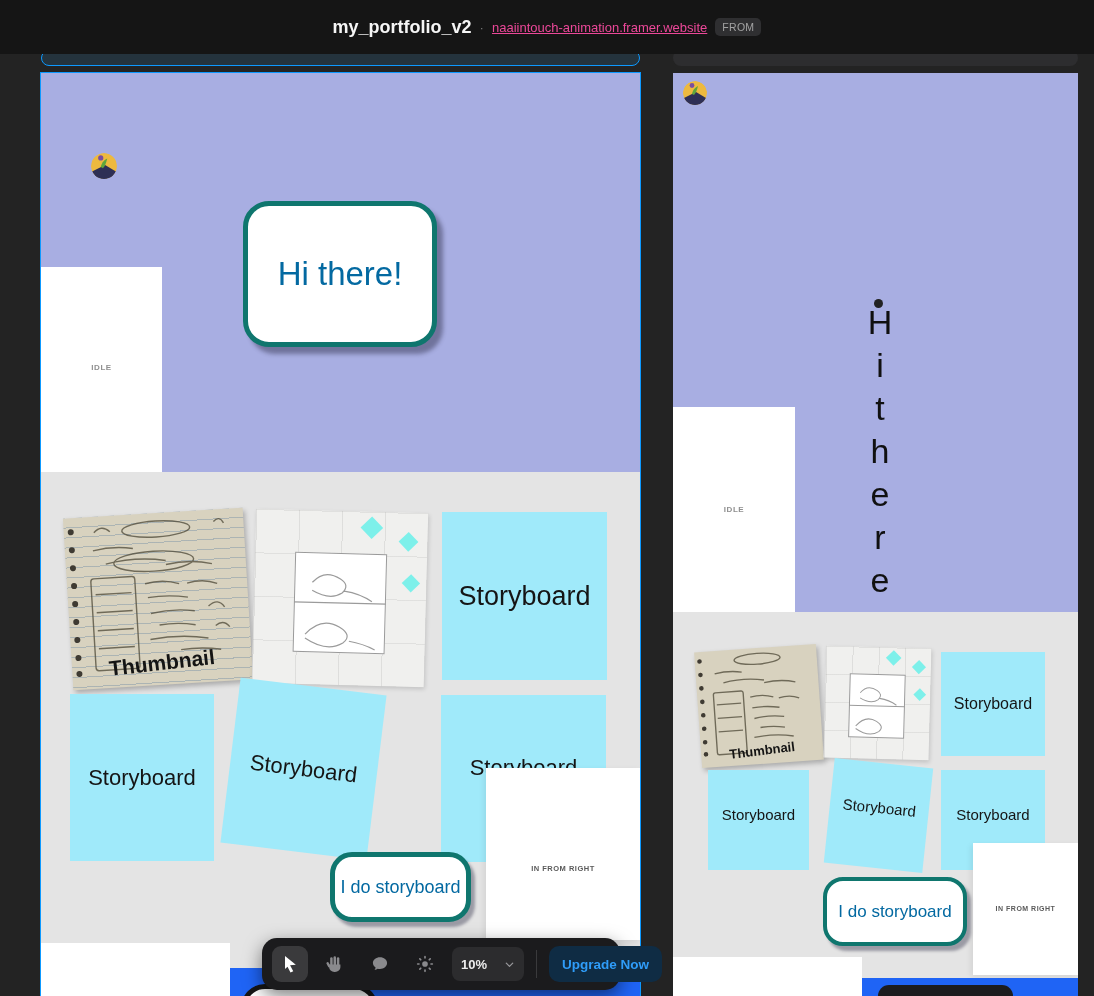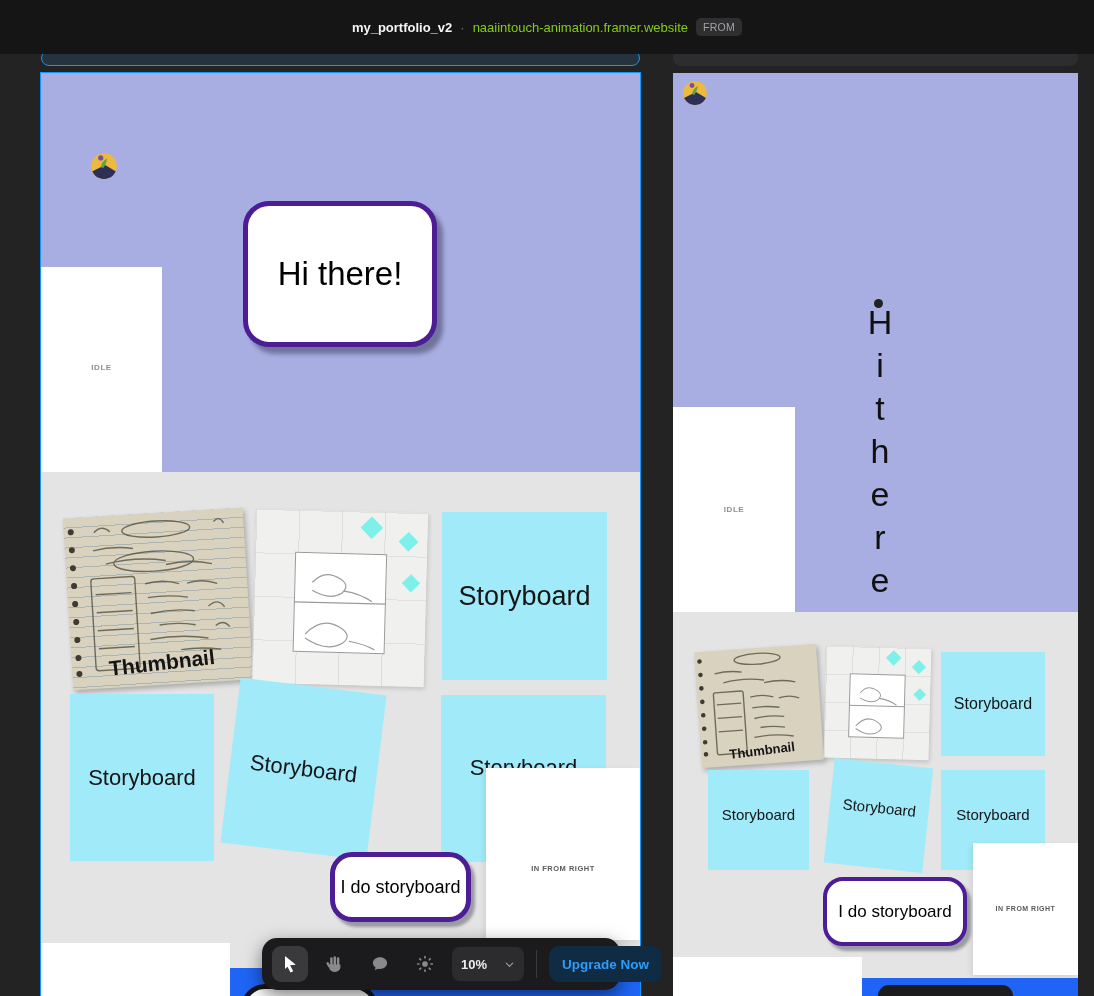--- a/index.html
+++ b/index.html
@@ -2,23 +2,23 @@
 <html><head>
 <meta charset="utf-8">
 <style>
   * { margin:0; padding:0; box-sizing:border-box; }
   html,body { width:1094px; height:996px; overflow:hidden; background:#232323;
     font-family:"Liberation Sans","DejaVu Sans",sans-serif; }
 
   
   .topbar { position:absolute; left:0; top:0; width:1094px; height:54px; background:#151515;
     display:flex; align-items:center; justify-content:center; gap:8px; z-index:60; }
-  .proj { color:#f5f5f5; font-size:13px; font-weight:700; }
+  .proj { color:#f5f5f5; font-size:18px; font-weight:700; }
   .dot-sep { color:#777; font-size:13px; }
-  .site-url { color:#84cc16; font-size:13px; }
+  .site-url { color:#ec4899; font-size:13px;text-decoration:underline; }
   .free-badge { background:#2f2f31; color:#a3a3a3; font-size:10.5px; padding:3px 7px;
     border-radius:5px; letter-spacing:.3px; }
 
   
   .sliver { position:absolute; border-radius:9px; }
   .sliver-left { left:41px; top:50px; width:599px; height:16px; background:#24333d;
     border:1.5px solid #0d99ff; }
   .sliver-right { left:673px; top:50px; width:405px; height:16px; background:#2d2d2f; }
 
   .frame { position:absolute; top:73px; height:923px; background:#a8aee2; overflow:hidden; }
@@ -28,22 +28,22 @@
   .gray-sec { position:absolute; left:0; width:100%; background:#e4e4e4; }
   .blue-strip { position:absolute; left:0; width:100%; background:#1f64f5; }
   .white-box { position:absolute; background:#fff; }
 
   .avatar { position:absolute; border-radius:50%; overflow:hidden; }
 
   .idle-label { position:absolute; width:100%; text-align:center; color:#8f8f8f;
     font-size:8px; letter-spacing:.6px; font-weight:600; }
 
   
-  .bubble { position:absolute; background:#fff; border:5px solid #4c1d95; border-radius:26px;
-    display:flex; align-items:center; justify-content:center; color:#000000;
+  .bubble { position:absolute; background:#fff; border:5px solid #0f766e; border-radius:26px;
+    display:flex; align-items:center; justify-content:center; color:#0369a1;
     box-shadow:6px 7px 4px rgba(45,45,70,.45); }
 
   
   .note { position:absolute; background:#a0eafa; display:flex; align-items:center;
     justify-content:center; color:#151515; }
 
   
   .notebook { position:absolute; background:#d8d2bf;
     background-image:repeating-linear-gradient(180deg, rgba(135,155,170,0) 0 9px, rgba(135,155,170,.55) 9px 10px);
     box-shadow:2px 3px 5px rgba(0,0,0,.25); }

